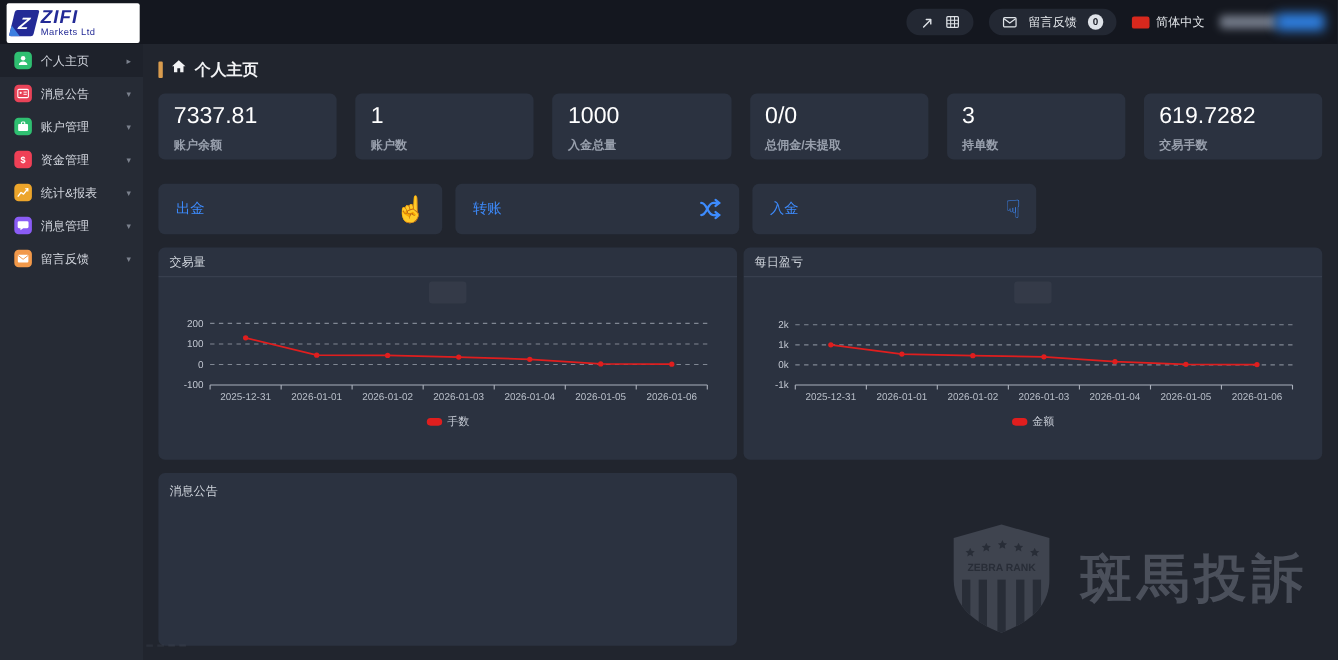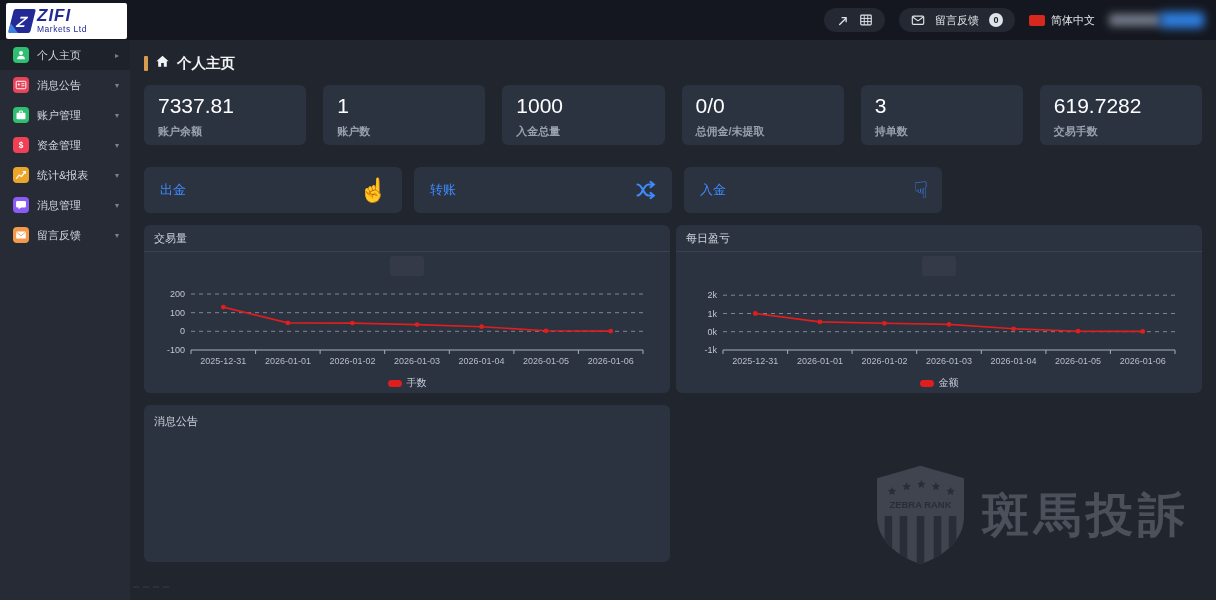--- a/index.html
+++ b/index.html
@@ -57,36 +57,36 @@
   .stat-value { color:#ffffff; font-size:21px; font-weight:500; line-height:1.1; }
   .stat-label { color:#99a0ad; font-size:11px; margin-top:7px;font-weight:bold; }
 
   .actions { display:flex; gap:12px; margin-bottom:12px; }
   .action-btn { width:258px; height:46px; background:#2b3240; border:none; border-radius:6px;
     display:flex; align-items:center; padding:0 14px 0 16px; cursor:pointer; }
   .action-label { color:#3d8bfd; font-size:13px; font-weight:normal; }
   .action-ico { margin-left:auto; color:#3d8bfd; font-size:23px; line-height:1; display:flex; align-items:center;}
 
   .charts { display:grid; grid-template-columns:1fr 1fr; gap:6px; margin-bottom:12px; }
-  .chart-card { background:#2b3240; border-radius:6px; height:168px; overflow:hidden; }
+  .chart-card { background:#2b3240; border-radius:6px; height:193px; overflow:hidden; }
   .chart-title { font-size:11px; color:#ced3da; padding:6px 10px 5px 10px; border-bottom:1px solid #3a4150; }
   .chart-body { padding:2px 8px 0 8px; }
   .legend { display:flex; justify-content:center; align-items:center; gap:6px; height:22px; }
   .legend-item { display:flex; align-items:center; gap:5px; cursor:pointer; }
   .legend-marker { width:14px; height:7px; border-radius:4px; }
   .legend-label { font-size:10px; color:#c6cbd4; }
 
   .announce { background:#2b3240; border-radius:6px; width:calc(50% - 3px); height:157px; padding:9px 10px; }
   .announce-title { font-size:11px; color:#ced3da; }
 
   .faint-dashes { position:absolute; left:3px; bottom:11px; width:36px; height:3px;
     border-top:2px dashed #5a6170; opacity:.18; }
 
   
-  .watermark { position:absolute; right:26px; bottom:33px; display:flex; align-items:center; gap:14px;
+  .watermark { position:absolute; right:26px; bottom:22px; display:flex; align-items:center; gap:24px;
     pointer-events:none; z-index:3; }
   .wm-shield { opacity:.30; }
   .wm-text { font-size:47px; font-weight:bold; color:#9aa1b0; opacity:.35; letter-spacing:5px; }
 </style>
 </head>
 <body>
 
 <div class="app">
 
   <header class="topbar">

